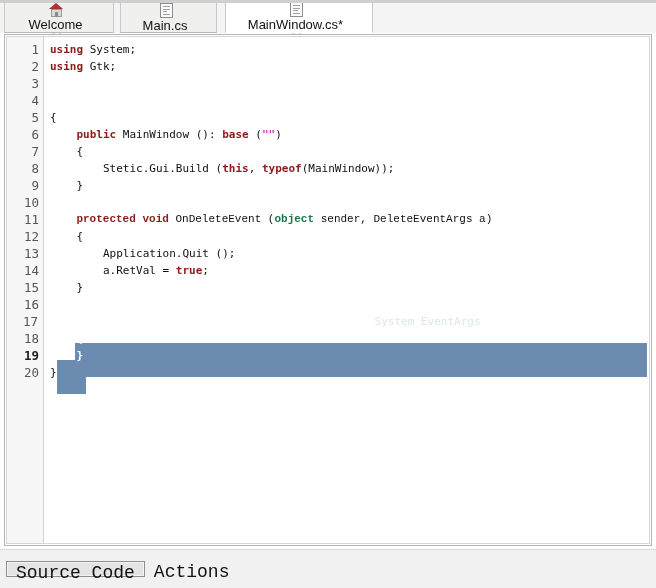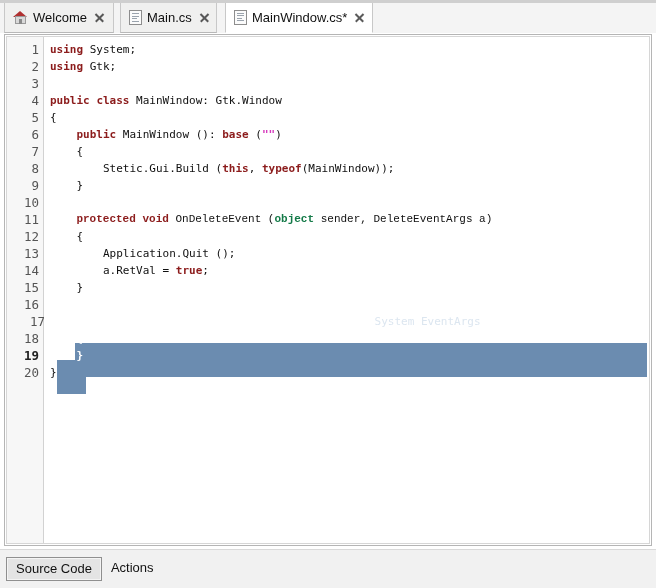--- a/index.html
+++ b/index.html
@@ -41,20 +41,21 @@
     display: flex;
     align-items: center;
     padding: 0 13px 0 8px;
     background: #f0f0ef;
     border-left: 1px solid #c8c8c8;
     border-right: 1px solid #c8c8c8;
     border-bottom: 1px solid #b8b8b8;
     font-size: 13px;
     color: #101010;
     white-space: nowrap;
+    flex-direction: column;
   }
   .tab.active {
     background: #ffffff;
     border-bottom: 1px solid #ffffff;
     top: 2px;
     height: 31px;
   }
   .tab-label { margin: 0 7px 0 5px; }
   .tab-close {
     width: 11px; height: 11px;
@@ -200,27 +201,28 @@
     border-top: 1px solid #d9d9d9;
   }
   #btab-strip {
     position: absolute;
     left: 6px; top: 7px;
     display: flex;
     align-items: center;
     height: 24px;
   }
   .btab {
-    height: 24px;
+    height: 16px;
     line-height: 22px;
     padding: 0 9px;
-    font-size: 13px;
+    font-size: 18px;
     color: #111;
     box-sizing: border-box;
     white-space: nowrap;
+    font-family: Liberation Mono, monospace;
   }
   .btab.active {
     background: #e4e4e4;
     border: 1px solid #8f8f8f;
     box-shadow: inset 0 0 0 1px #f4f4f4;
   }
 </style>
 </head>
 <body>
 
@@ -273,35 +275,34 @@
         <div class="ln" style="top: 106px; left: 2px;">7</div>
         <div class="ln" style="top: 123px; left: 2px;">8</div>
         <div class="ln" style="top: 140px; left: 2px;">9</div>
         <div class="ln" style="top: 157px; left: 2px;">10</div>
         <div class="ln" style="top: 174px; left: 2px;">11</div>
         <div class="ln" style="top: 191px; left: 2px;">12</div>
         <div class="ln" style="top: 208px; left: 2px;">13</div>
         <div class="ln" style="top: 225px; left: 2px;">14</div>
         <div class="ln" style="top: 242px; left: 2px;">15</div>
         <div class="ln" style="top: 259px; left: 2px;">16</div>
-        <div class="ln" style="top: 276px; left: 8px;">17</div>
+        <div class="ln" style="top: 276px; left: 1px;">17</div>
         <div class="ln" style="top: 293px; left: 2px;">18</div>
         <div class="ln cursor" style="top: 310px; left: 2px;">19</div>
         <div class="ln" style="top: 327px; left: 2px;">20</div>
       </div>
 
     <div id="code-area">
 
       <div class="selband" style="left:31px; top:306px; width:572px;"></div>
       <div class="selband" style="left:13px; top:323px; width:590px;"></div>
       <div class="selband" style="left:13px; top:340px; width:29px;"></div>
     <div class="code-line" style="top: 4px; left: 6px;"><span class="kw">using</span> System;</div>
         <div class="code-line" style="top: 21px; left: 6px;"><span class="kw">using</span> Gtk;</div>
         <div class="code-line" style="top: 38px; left: 6px;"></div>
-        <div class="code-line" style="top: 55px; left: 6px;"><span class="kw">public</span> <span class="kw">class</span> MainWindow: Gtk.Window</div>
         <div class="code-line" style="top: 72px; left: 6px;">{</div>
         <div class="code-line" style="top: 89px; left: 6px;">    <span class="kw">public</span> MainWindow (): <span class="kw">base</span> (<span class="str">""</span>)</div>
         <div class="code-line" style="top: 106px; left: 6px;">    {</div>
         <div class="code-line" style="top: 123px; left: 6px; text-align: center;">        Stetic.Gui.Build (<span class="kw">this</span>, <span class="kw">typeof</span>(MainWindow));</div>
         <div class="code-line" style="top: 140px; left: 6px;">    }</div>
         <div class="code-line" style="top: 157px; left: 6px;"></div>
         <div class="code-line" style="top: 174px; left: 6px; font-family: Liberation Mono, monospace;">    <span class="kw">protected</span> <span class="kw">void</span> OnDeleteEvent (<span class="typ">object</span> sender, DeleteEventArgs a)</div>
         <div class="code-line" style="top: 191px; left: 6px;">    {</div>
         <div class="code-line" style="top: 208px; left: 6px;">        Application.Quit ();</div>
         <div class="code-line" style="top: 225px; left: 6px;">        a.RetVal = <span class="kw">true</span>;</div>

